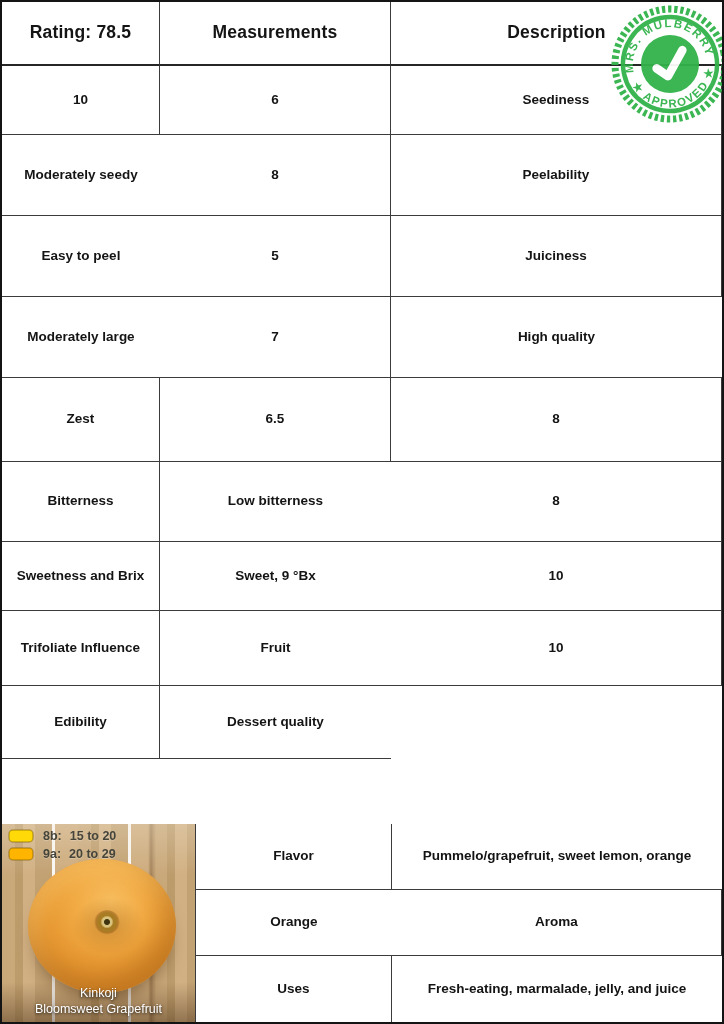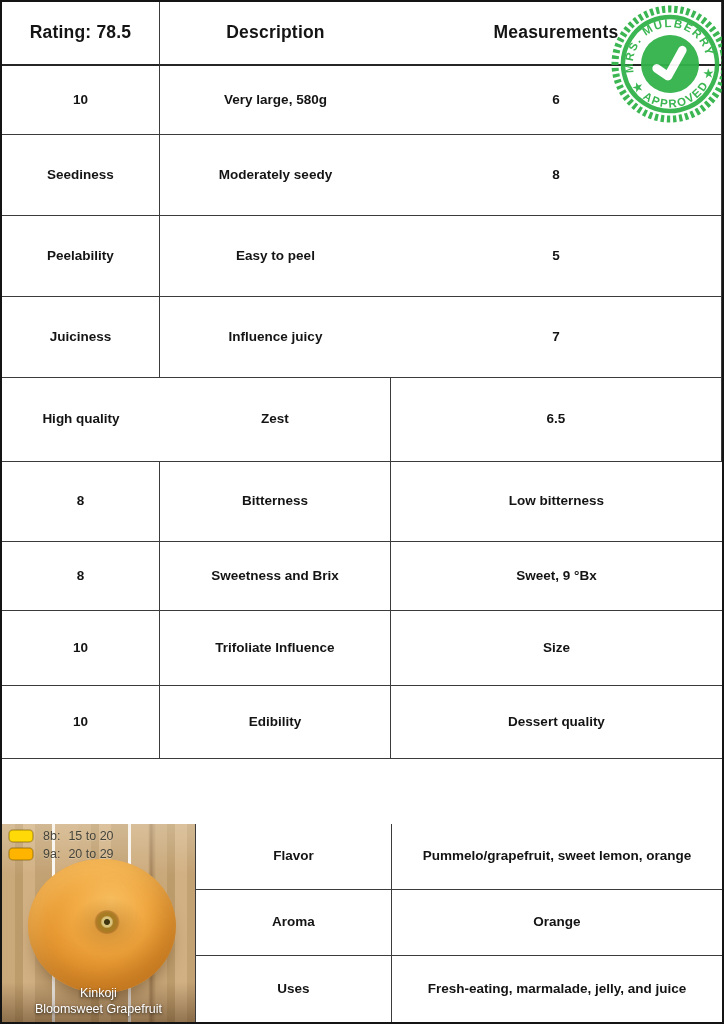--- a/index.html
+++ b/index.html
@@ -79,21 +79,21 @@
       rgba(150,95,25,0.55) 11px, rgba(190,130,45,0) 13px);
   }
   .zones {
     position:absolute; left:6px; top:5px;
     display:flex; flex-direction:column; gap:4px;
   }
   .zone-row { display:flex; align-items:center; gap:9px; }
   .zone-row svg { display:block; }
   .zone-row rect { stroke:rgba(120,90,0,0.45); stroke-width:1.5; }
   .zone-text {
-    font-size:12.5px; color:#45443a; font-weight:400;
+    font-size:12.5px; color:#45443a; font-weight:700;
     display:flex; gap:8px;
     text-shadow:0 1px 1px rgba(255,255,255,0.25);
   }
   .caption {
     position:absolute; left:0; right:0; bottom:5px;
     text-align:center; color:#ffffff; font-weight:normal;
     font-size:12.5px; line-height:1.3;
     text-shadow:0 1px 3px rgba(0,0,0,0.8);
   }
 
@@ -105,55 +105,54 @@
   }
   .stamp text { font-family:"Liberation Sans", sans-serif; font-weight:bold; }
 </style>
 </head>
 <body>
 
 <div class="card">
 
   <div class="tbl">
     <div class="cell c1 hdr">Rating: 78.5</div>
+    <div class="cell c2 hdr">Measurements</div>
     <div class="cell hdr">Description</div>
-    <div class="cell c2 hdr">Measurements</div>
 
     <div class="cell c1">10</div>
-    <div class="cell">Very large, 580g</div>
 
     <div class="cell c1">6</div>
     <div class="cell c2">Seediness</div>
     <div class="cell">Moderately seedy</div>
 
     <div class="cell c1">8</div>
     <div class="cell c2">Peelability</div>
     <div class="cell">Easy to peel</div>
 
     <div class="cell c1">5</div>
     <div class="cell c2">Juiciness</div>
-    <div class="cell">Influence juicy</div>
+    <div class="cell">Moderately large</div>
 
     <div class="cell c1">7</div>
     <div class="cell">High quality</div>
     <div class="cell c2">Zest</div>
 
     <div class="cell c1">6.5</div>
 
     <div class="cell c1">8</div>
     <div class="cell c2">Bitterness</div>
     <div class="cell">Low bitterness</div>
 
     <div class="cell c1">8</div>
     <div class="cell c2">Sweetness and Brix</div>
     <div class="cell">Sweet, 9 °Bx</div>
 
     <div class="cell c1">10</div>
     <div class="cell c2">Trifoliate Influence</div>
-    <div class="cell">Size</div>
+    <div class="cell">Fruit</div>
 
     <div class="cell c1">10</div>
     <div class="cell c2">Edibility</div>
     <div class="cell">Dessert quality</div>
   </div>
 
   <div class="tbl2">
 
     <div class="photo">
       <div class="fruit"></div>
@@ -183,22 +182,22 @@
 
       <div class="caption">
         <div>Kinkoji</div>
         <div>Bloomsweet Grapefruit</div>
       </div>
     </div>
 
     <div class="cell c2">Flavor</div>
     <div class="cell">Pummelo/grapefruit, sweet lemon, orange</div>
 
+    <div class="cell">Orange</div>
     <div class="cell c2">Aroma</div>
-    <div class="cell">Orange</div>
 
     <div class="cell c2">Uses</div>
     <div class="cell">Fresh-eating, marmalade, jelly, and juice</div>
   </div>
 
   <svg class="stamp" viewBox="-62 -62 124 124">
     <g transform="rotate(-12)">
       <circle r="55" fill="none" stroke-width="7" stroke-dasharray="3.3 2.8" stroke="#31B34A"></circle>
       <circle r="47" fill="none" stroke-width="4.5" stroke="#31B34A"></circle>
       <circle r="29" fill="#31B34A"></circle>

